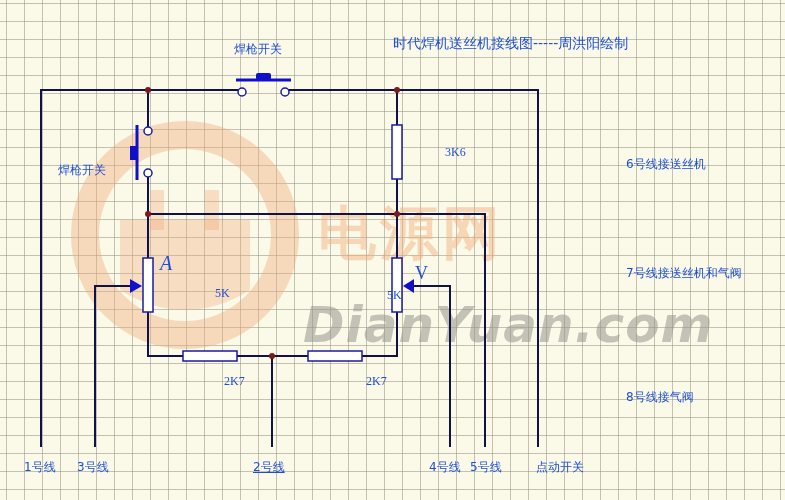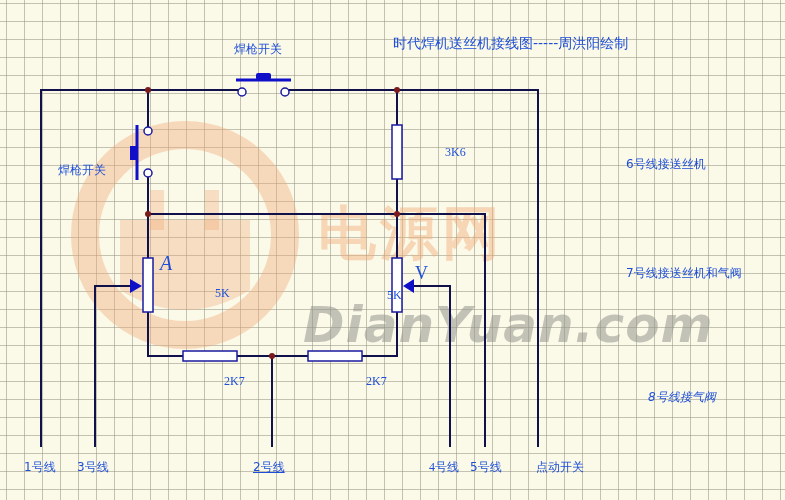--- a/index.html
+++ b/index.html
@@ -104,19 +104,19 @@
 <div class="label serif" style="left:173px; top:286px;">5K</div>
 <div class="label serif" style="left:118px; top:256px; font-size:20px; font-style:italic;">A</div>
 <div class="label serif" style="left:345px; top:288px;">5K</div>
 <div class="label serif" style="left:373px; top:266px; font-size:18px;">V</div>
 <div class="label serif" style="left:182px; top:374px;">2K7</div>
 <div class="label serif" style="left:324px; top:374px;">2K7</div>
 
 <div class="label" style="left:24px; top:460px;text-align:center;">1号线</div>
 <div class="label" style="left:77px; top:460px;">3号线</div>
 <div class="label" style="left:253px; top:460px;text-decoration:underline;">2号线</div>
-<div class="label" style="left:429px; top:460px;font-family:Liberation Serif, serif;">4号线</div>
+<div class="label" style="left:429px; top:460px;">4号线</div>
 <div class="label" style="left:470px; top:460px;">5号线</div>
 <div class="label" style="left:536px; top:460px;">点动开关</div>
 
 <div class="label" style="left:626px; top:157px;">6号线接送丝机</div>
 <div class="label" style="left:626px; top:266px;">7号线接送丝机和气阀</div>
-<div class="label" style="left:648px; top:390px;font-style:italic;">8号线接气阀</div>
+<div class="label" style="left:626px; top:390px;">8号线接气阀</div>
 
 </body></html>

